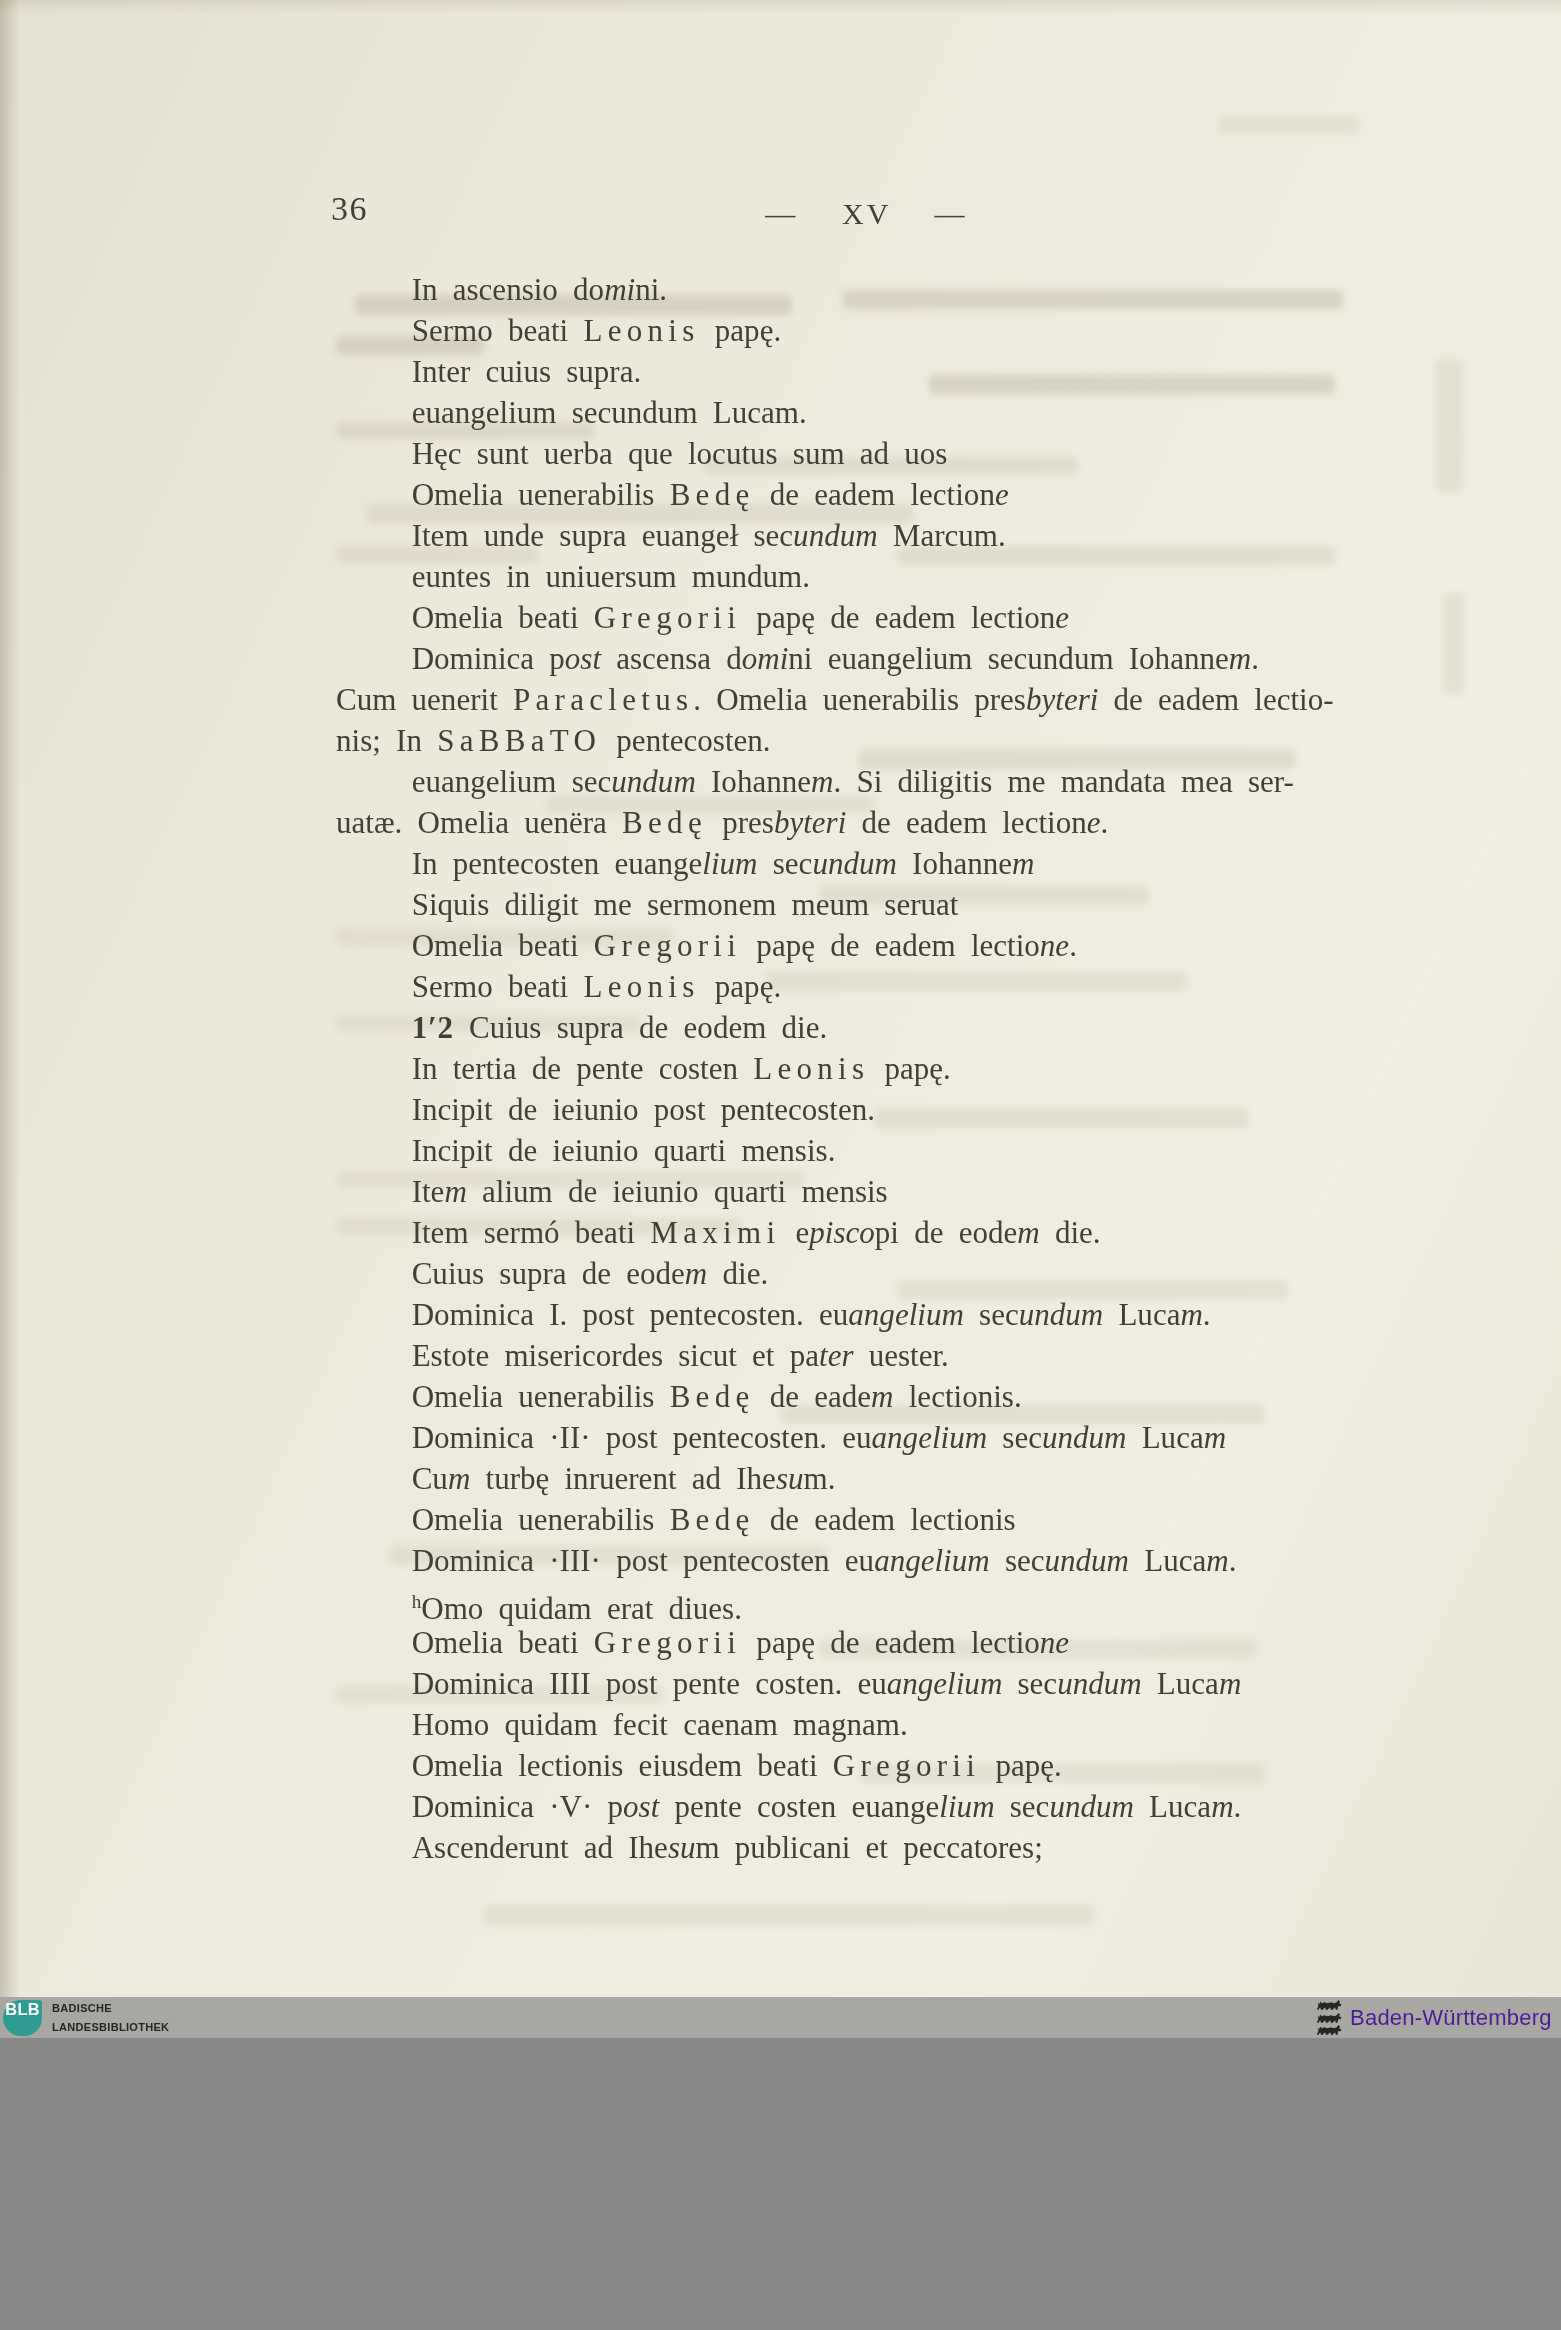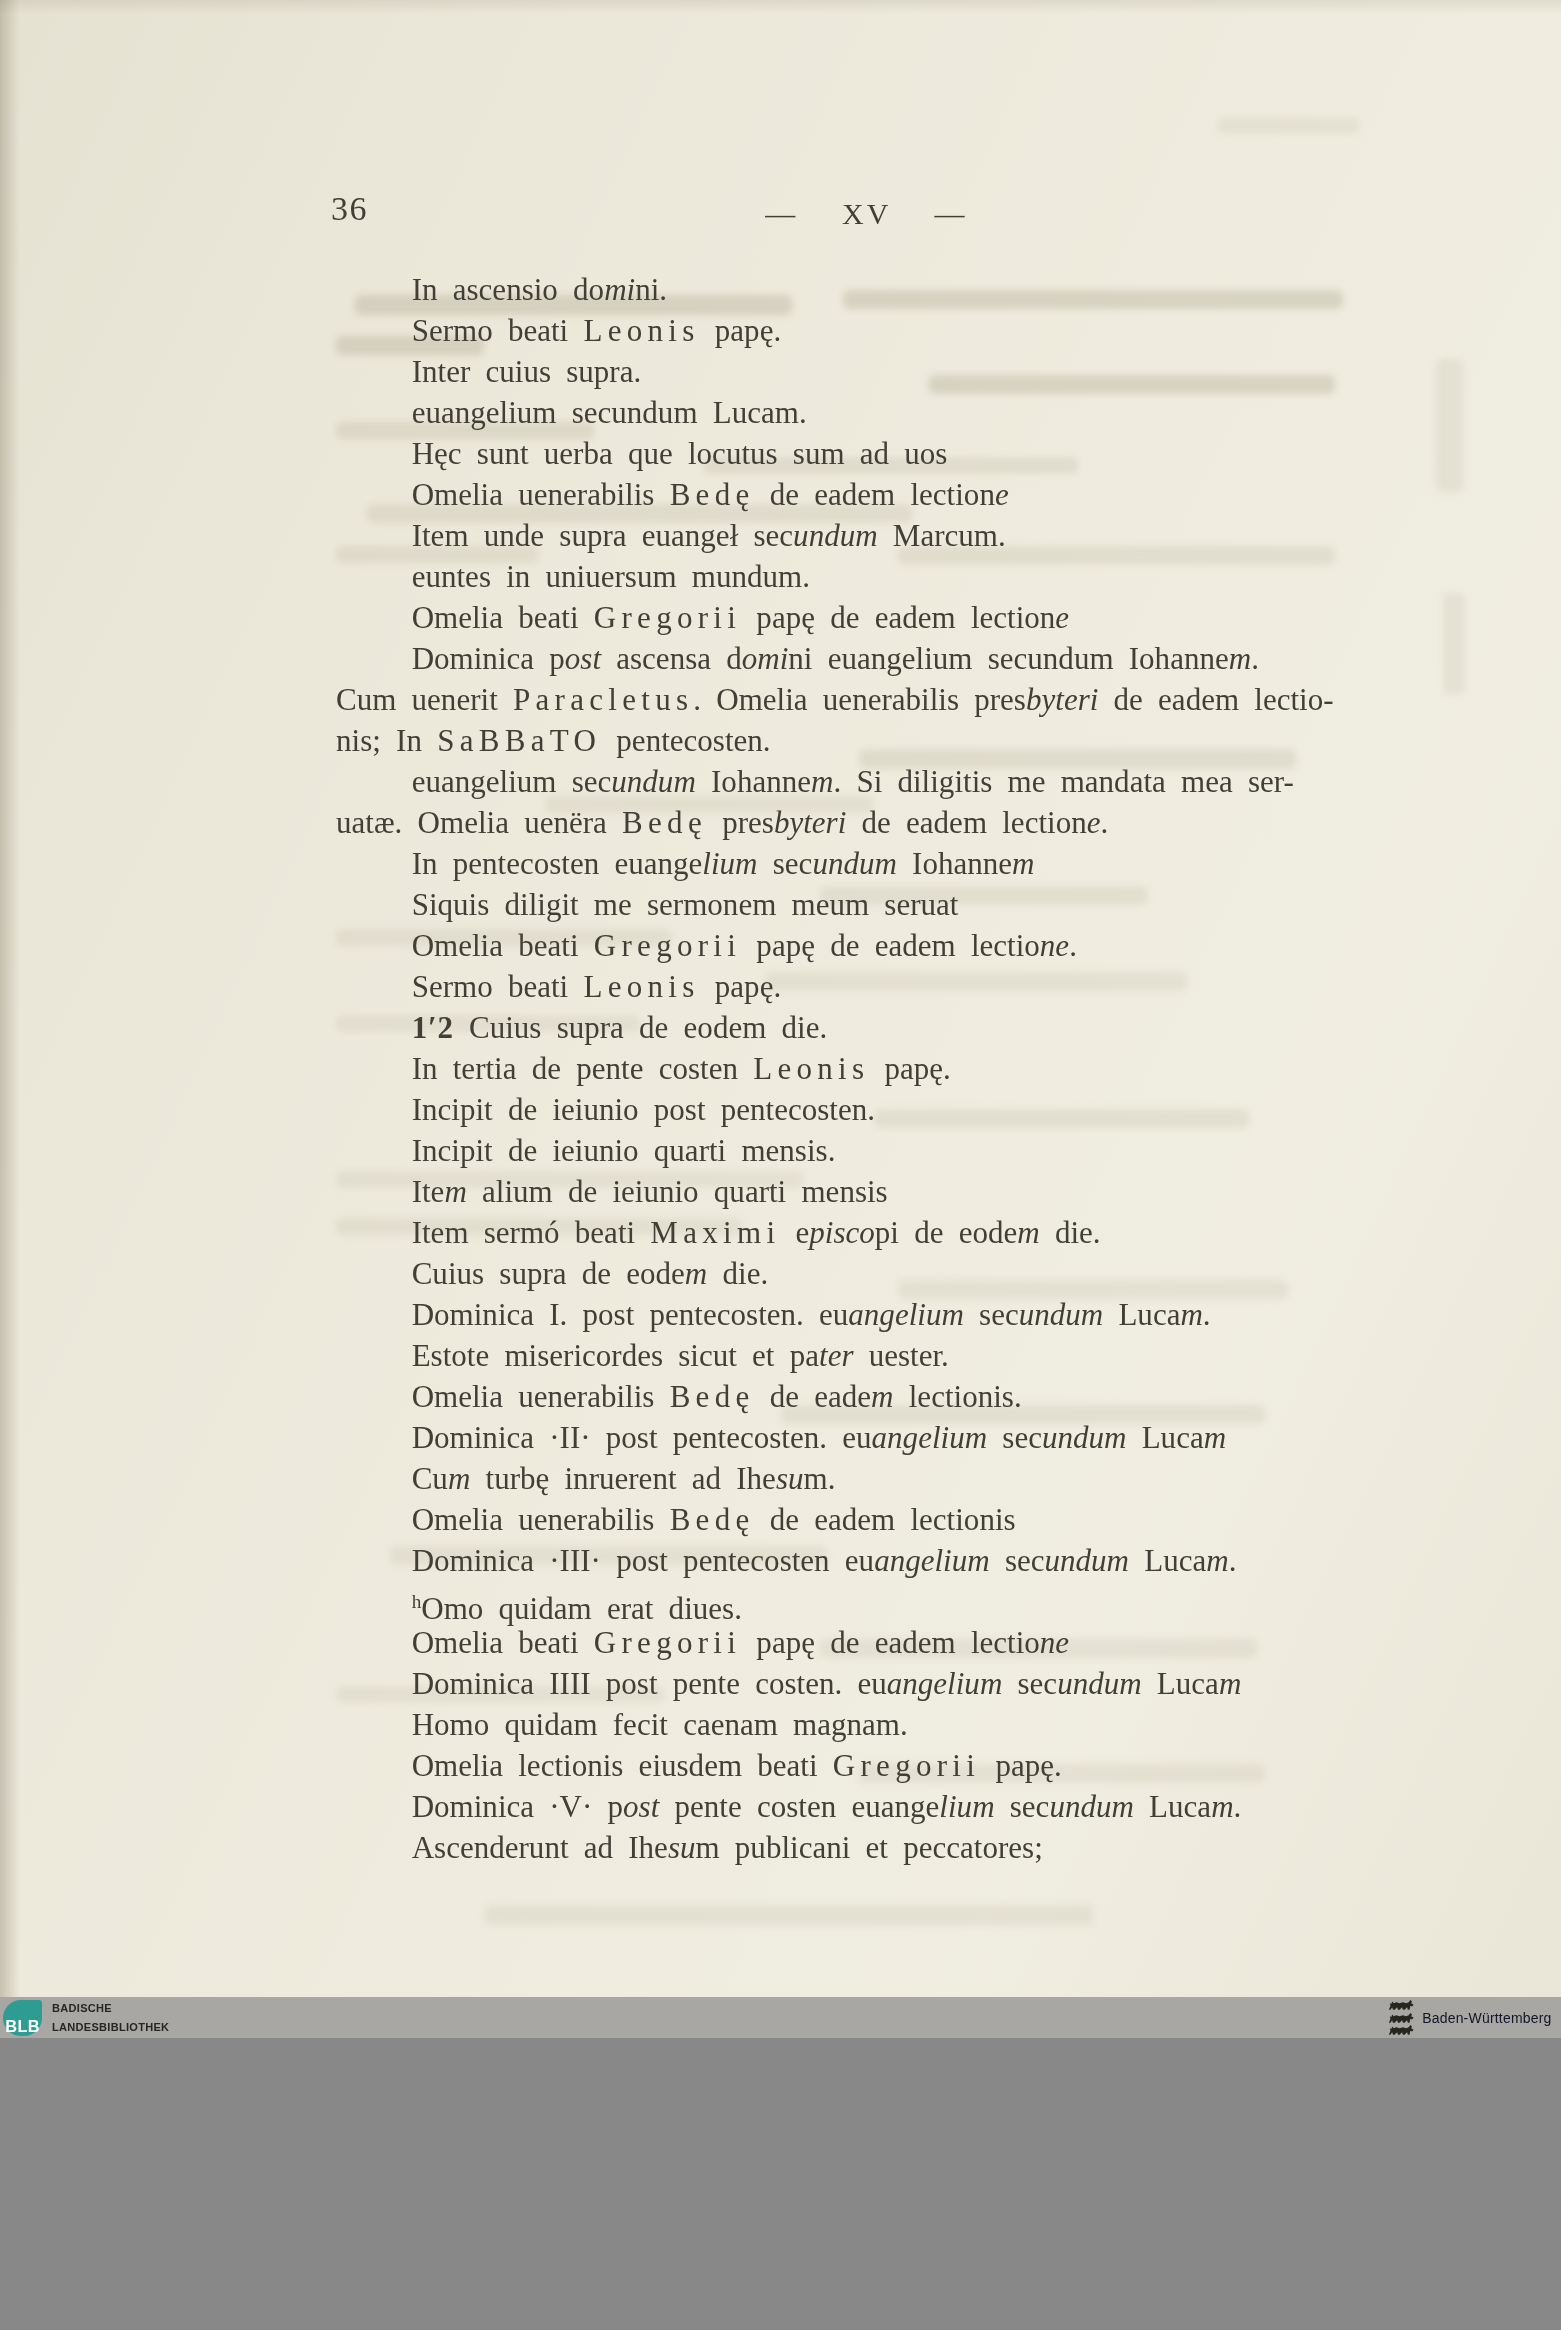--- a/index.html
+++ b/index.html
@@ -37,28 +37,28 @@
 
   
   .footer-bar{position:absolute;left:0;right:0;bottom:0;height:41px;
     background:var(--bar,#a8a7a3);
     font-family:"Liberation Sans","DejaVu Sans",sans-serif;
     display:flex;align-items:center;justify-content:space-between;}
   .footer-left{display:flex;align-items:center;height:100%;}
   .blb-badge{width:39px;height:36px;margin-left:3.1px;margin-top:0;
     background:var(--teal,#2e9c92);
     border-radius:18px 3.1px 18px 18px;
-    display:flex;align-items:flex-end;justify-content:center;}
+    display:flex;align-items:flex-start;justify-content:center;}
   .blb-badge span{color:#fff;font-weight:bold;font-size:16.4px;letter-spacing:0.4px;}
   .lib-name{margin-left:10px;color:#262622;font-weight:bold;font-size:11px;
     line-height:19px;letter-spacing:0.3px;}
   .footer-right{display:flex;align-items:center;height:100%;margin-right:9.4px;}
   .lions{display:flex;flex-direction:column;justify-content:center;gap:0.8px;margin-right:7.8px;}
   .lions svg{display:block;}
-  .state-name{color:#0f172a;font-size:14px;letter-spacing:0.2px;}
+  .state-name{color:#4c1d95;font-size:22px;letter-spacing:0.2px;}
 </style>
 </head>
 <body>
 
 <div class="scan">
   <div class="edge-shade"></div>
   <div class="top-shade"></div>
 
   <div class="bleed" style="left:355px;top:295px;width:437px;height:20px"></div>
   <div class="bleed" style="left:336px;top:336px;width:148px;height:19px"></div>

